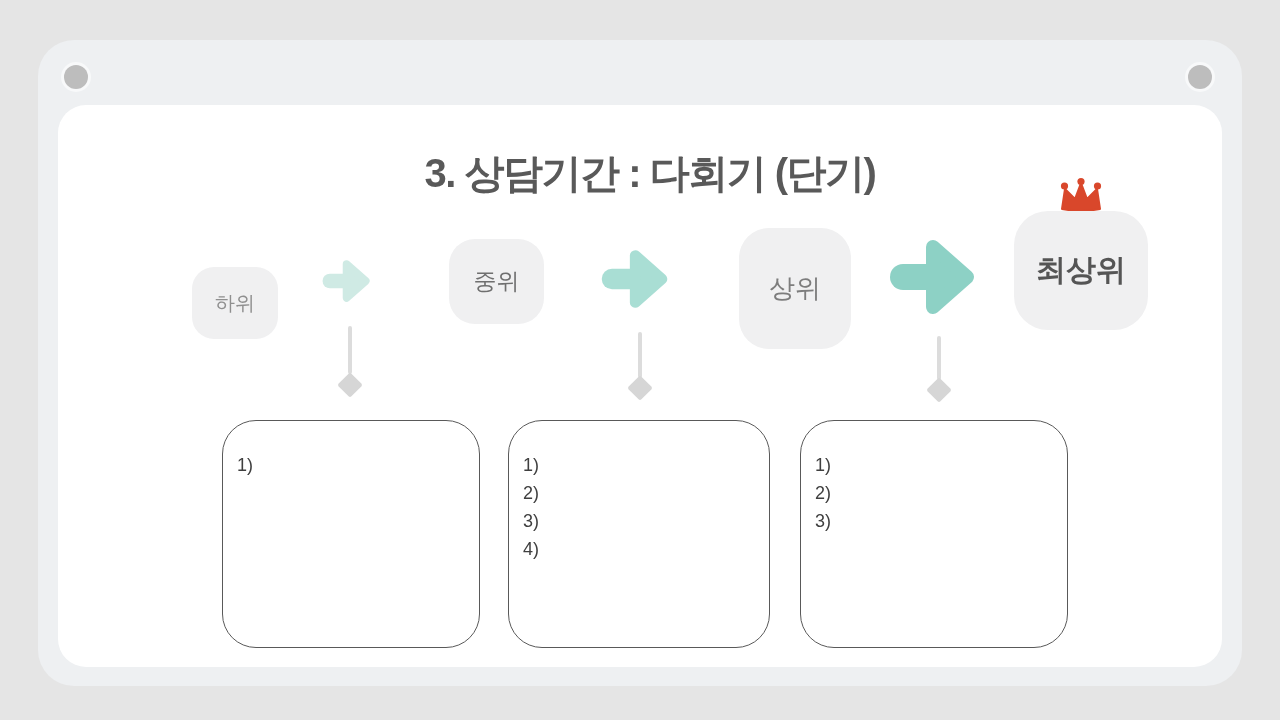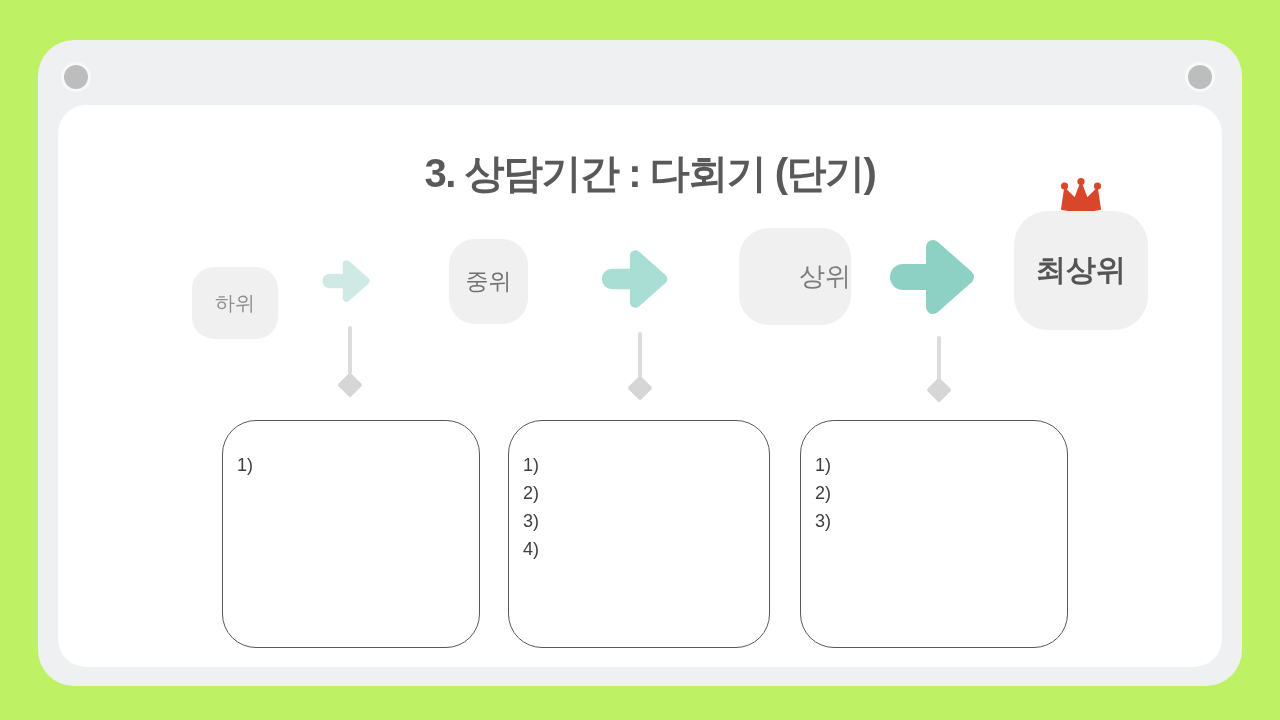--- a/index.html
+++ b/index.html
@@ -1,35 +1,35 @@
 <!DOCTYPE html>
 <html><head>
 <meta charset="utf-8">
 <style>
   html,body{margin:0;padding:0;background:#ffffff;}
-  .slide{position:relative;width:1280px;height:720px;background:#bef264;overflow:hidden;
+  .slide{position:relative;width:1280px;height:720px;background:#e5e5e5;overflow:hidden;
          font-family:"Liberation Sans","DejaVu Sans",sans-serif;}
   .frame{position:absolute;left:38px;top:40px;width:1204px;height:646px;
          background:#eef0f2;border-radius:36px;}
   .corner-dot{position:absolute;width:24px;height:24px;border-radius:50%;
          background:#bdbdbd;box-shadow:0 0 0 3px #f8f9fa;}
   .dot-left{left:64px;top:65px;}
   .dot-right{left:1188px;top:65px;}
   .panel{position:absolute;left:58px;top:105px;width:1164px;height:562px;
          background:#ffffff;border-radius:28px;}
   .title{position:absolute;left:80px;top:146px;width:1140px;text-align:center;
          font-size:40px;font-weight:800;color:#595959;letter-spacing:-1.5px;}
   .stage{position:absolute;background:#f0f0f1;display:flex;align-items:center;
          justify-content:center;color:#8f8f8f;}
   .stage-1{left:192px;top:245px;width:86px;height:72px;border-radius:22px;
          font-size:20px;color:#8f8f8f;margin-top:22px;}
-  .stage-2{left:449px;top:239px;width:79px;height:85px;border-radius:26px;
+  .stage-2{left:449px;top:239px;width:95px;height:85px;border-radius:26px;
          font-size:23px;color:#6f6f6f;}
-  .stage-3{left:739px;top:228px;width:112px;height:97px;border-radius:30px;
-         font-size:26px;color:#7d7d7d;justify-content:flex-end;}
+  .stage-3{left:739px;top:228px;width:112px;height:121px;border-radius:30px;
+         font-size:26px;color:#7d7d7d;}
   .stage-4{left:1014px;top:211px;width:134px;height:119px;border-radius:34px;
          font-size:30px;font-weight:700;color:#555555;}
   .arrow{position:absolute;}
   .arrow-1{left:322px;top:253px;width:56px;height:56px;}
   .arrow-2{left:601px;top:240px;width:78px;height:78px;}
   .arrow-3{left:889px;top:227px;width:100px;height:100px;}
   .crown{position:absolute;left:1053px;top:177px;width:56px;height:36px;}
   .conn-line{position:absolute;width:4px;background:#dcdcdc;border-radius:2px;}
   .conn-line-1{left:348px;top:326px;height:48px;}
   .conn-line-2{left:638px;top:332px;height:46px;}

